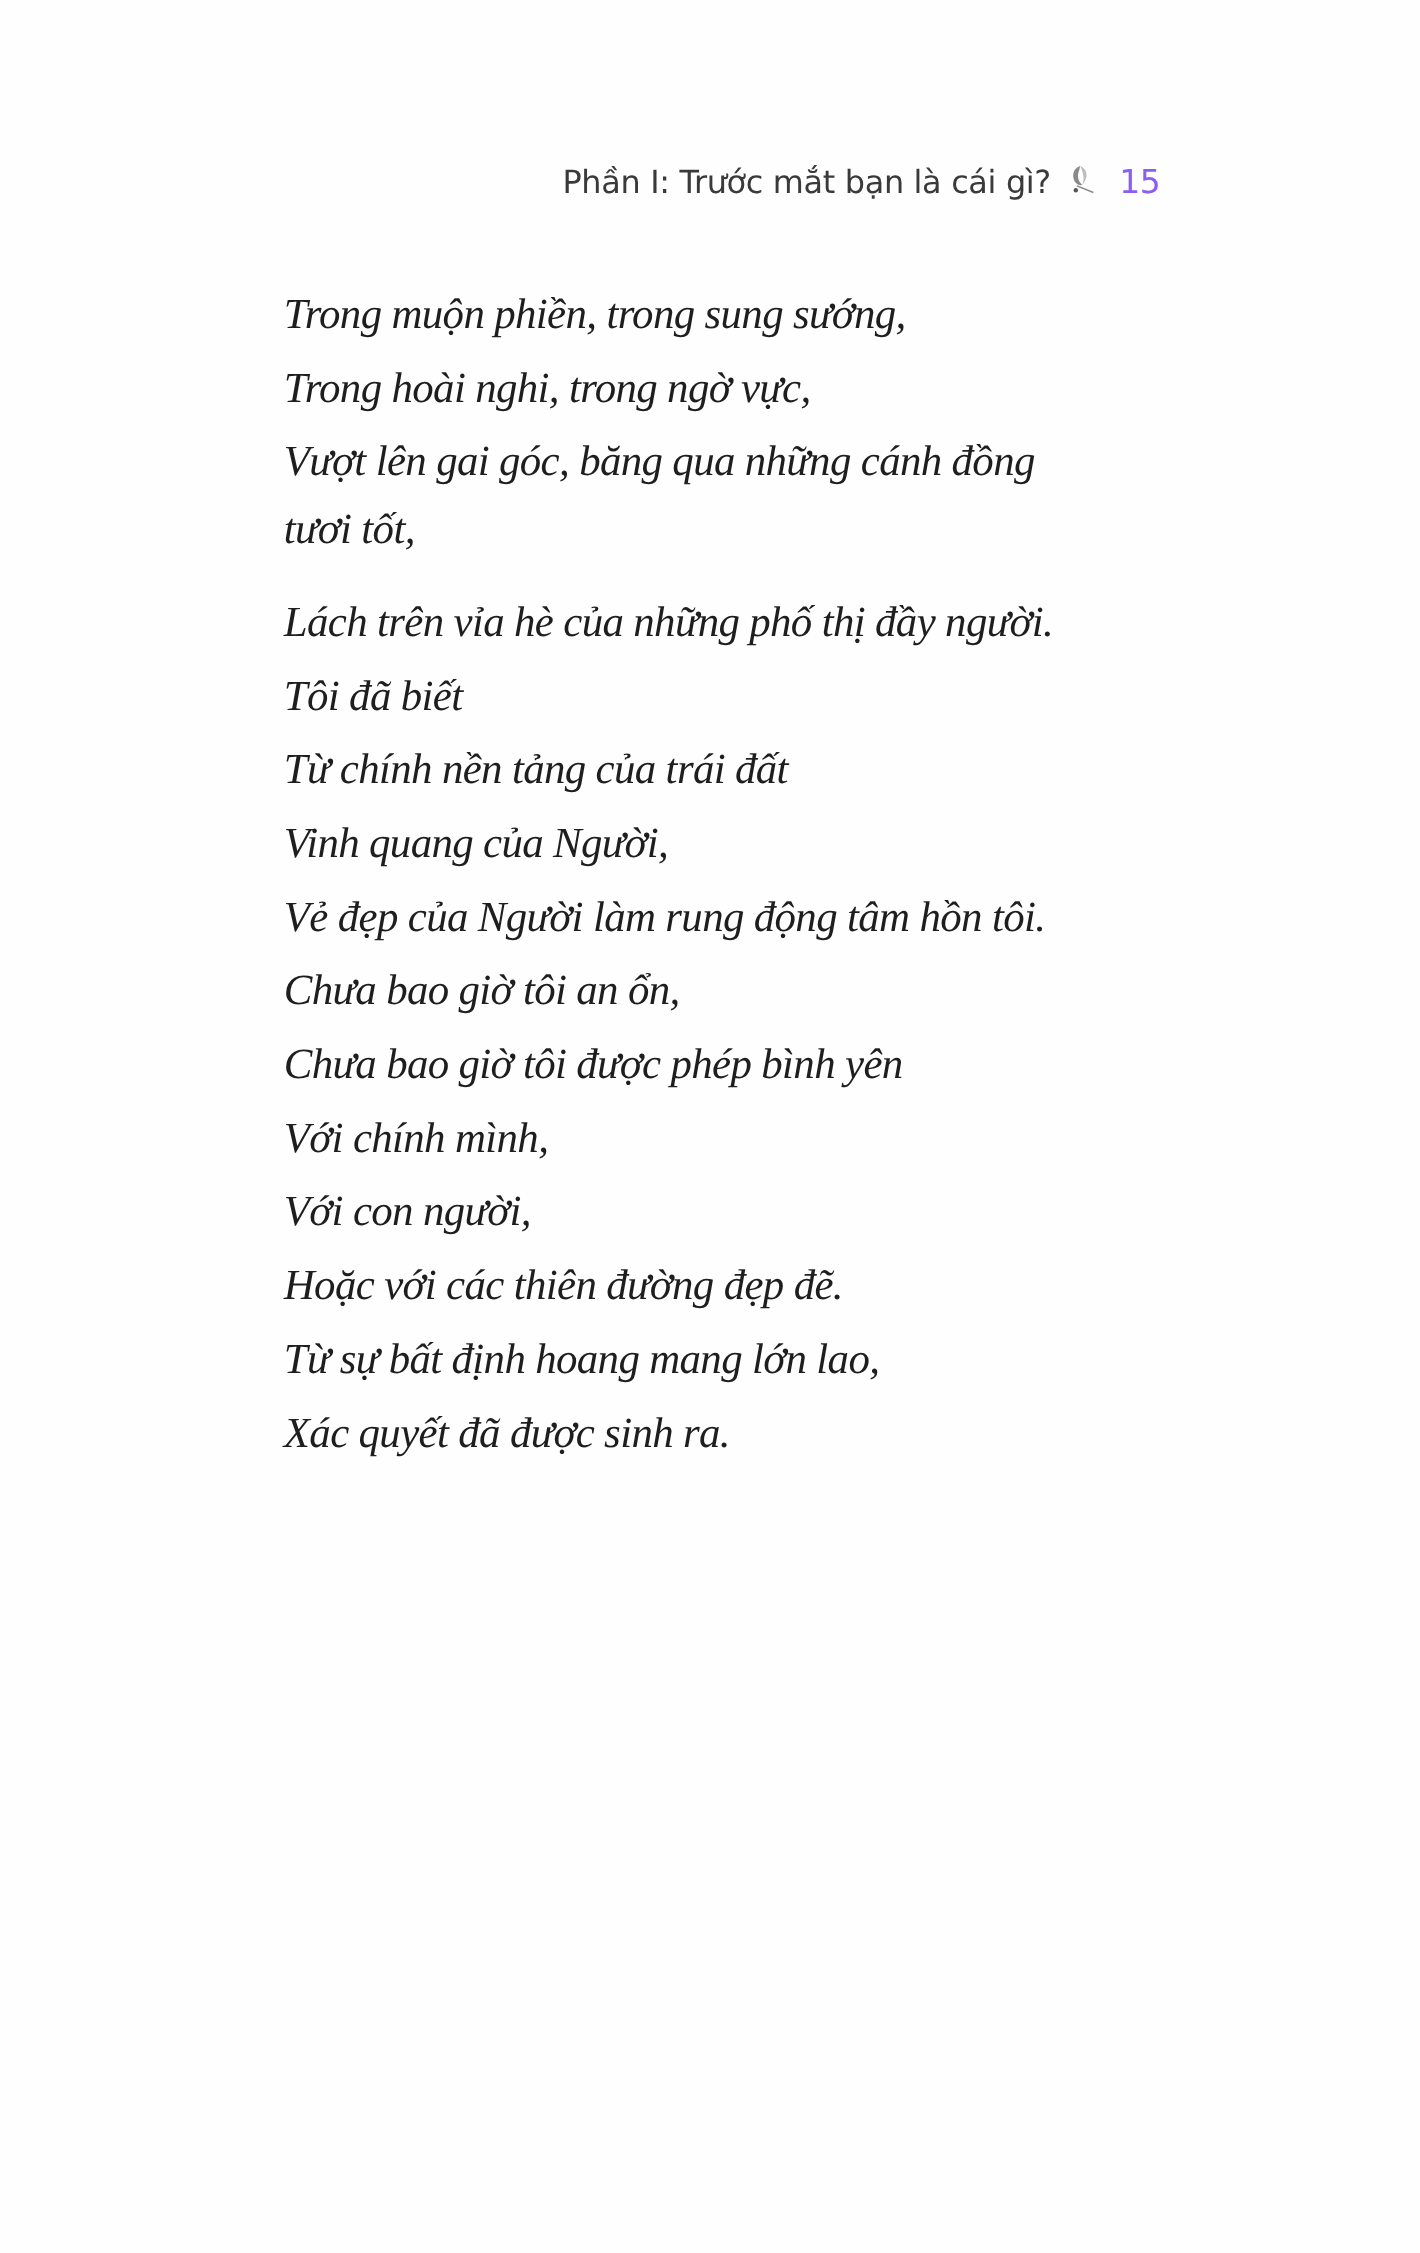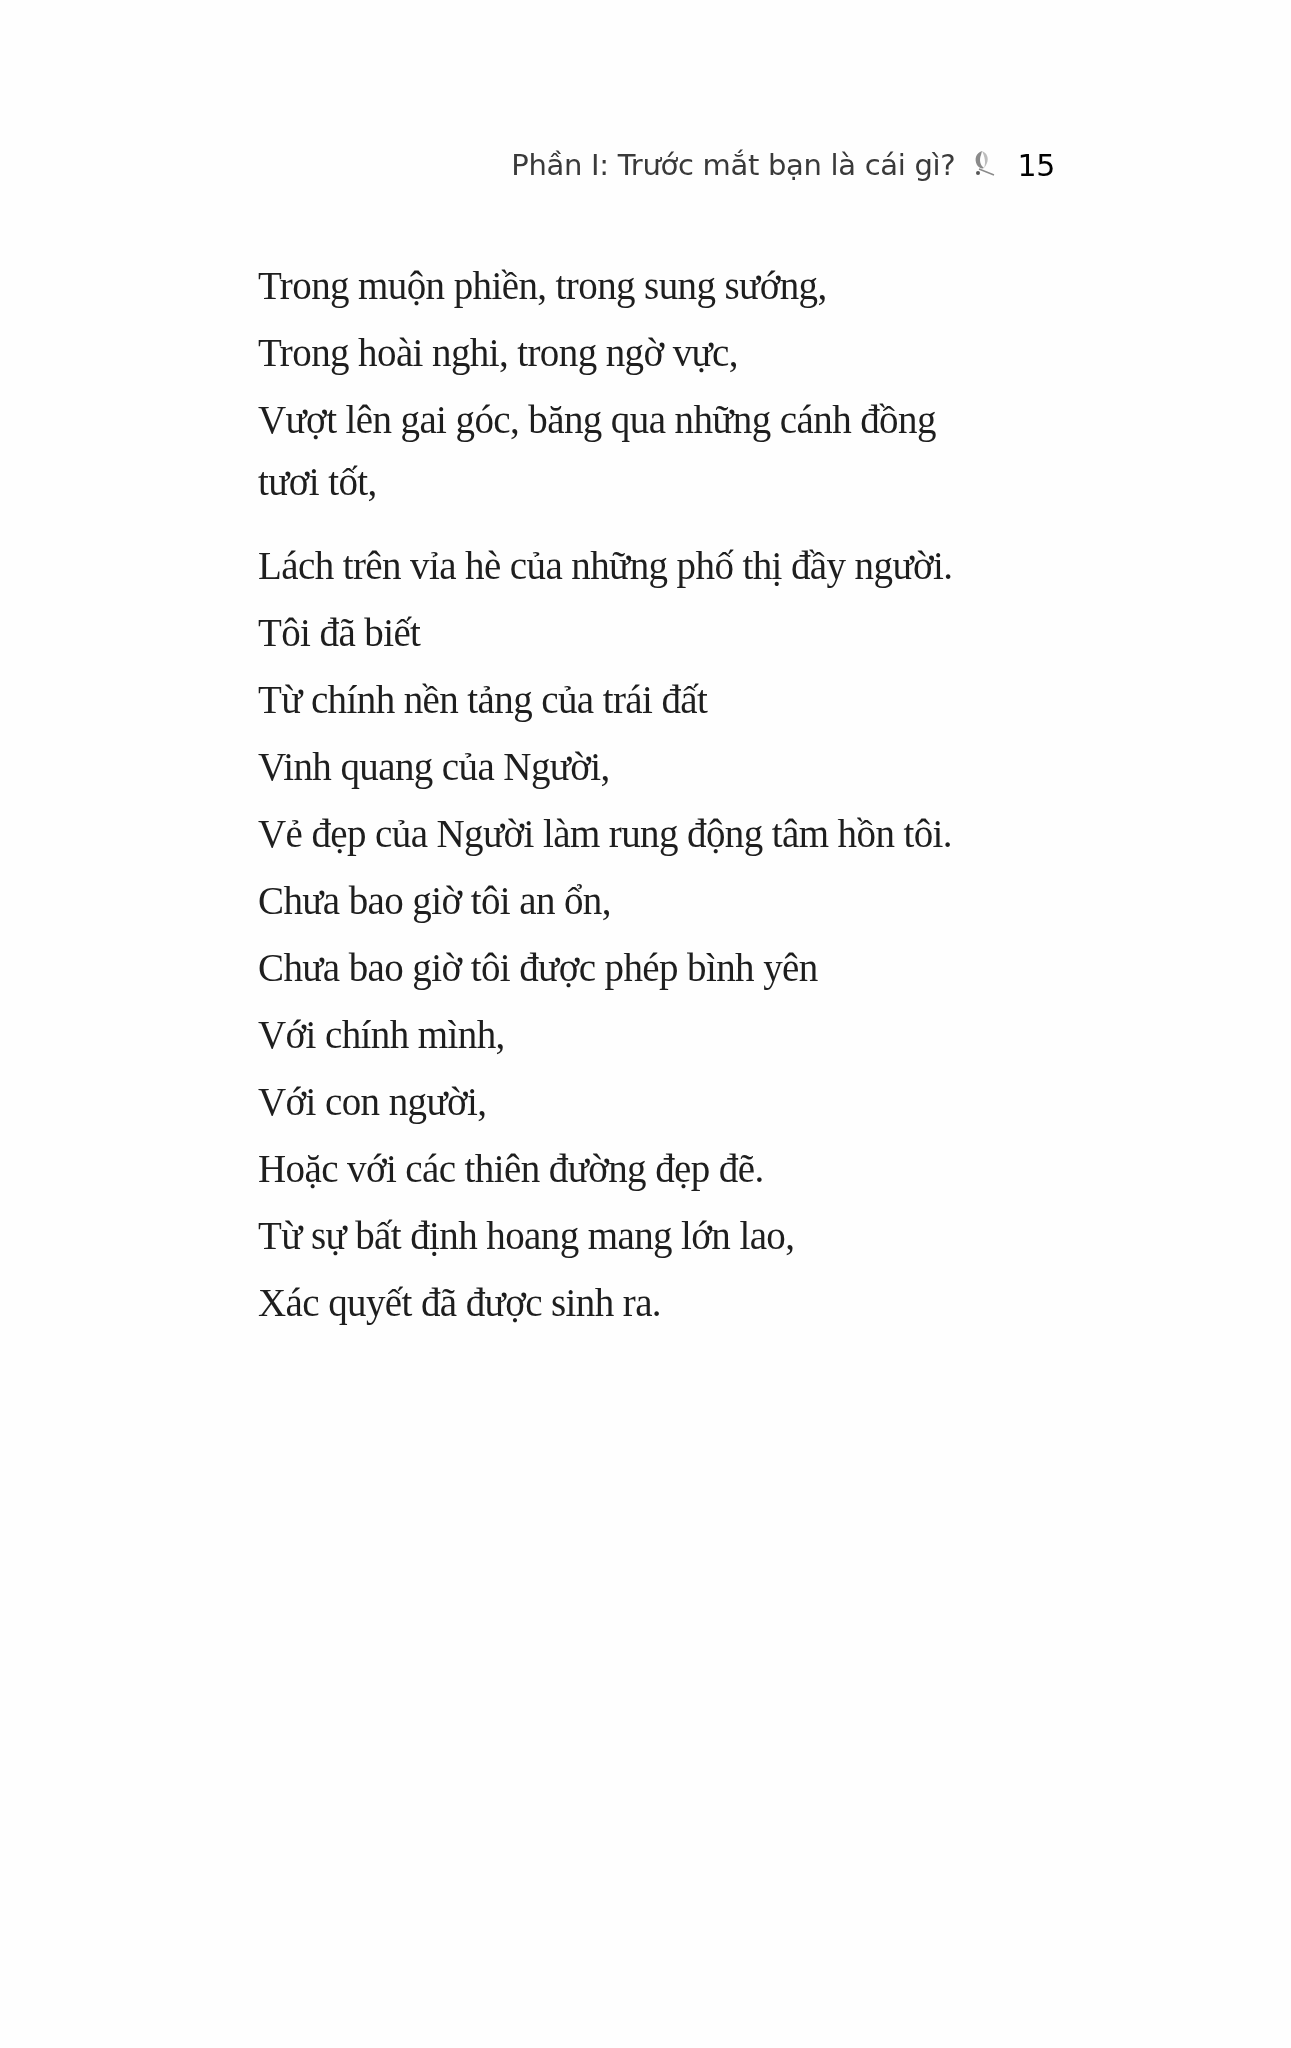--- a/index.html
+++ b/index.html
@@ -35,28 +35,29 @@
     }
     .running-header .ornament {
       display: inline-block;
       width: 30px;
       height: 30px;
       margin-left: 2px;
       margin-right: 10px;
     }
     .running-header .page-number {
       font-size: 30px;
-      color: #000000;
+      color: #8b5cf6;
     }
     .poem {
       position: absolute;
       left: 258px;
       top: 252px;
       width: 800px;
       font-family: "Liberation Serif", "DejaVu Serif", serif;
+      font-style: italic;
       font-size: 39px;
       color: #1e1e1e;
       letter-spacing: -0.6px;
     }
     .stanza {
       margin: 0;
       padding: 0;
     }
     .stanza + .stanza {
       margin-top: 38px;

